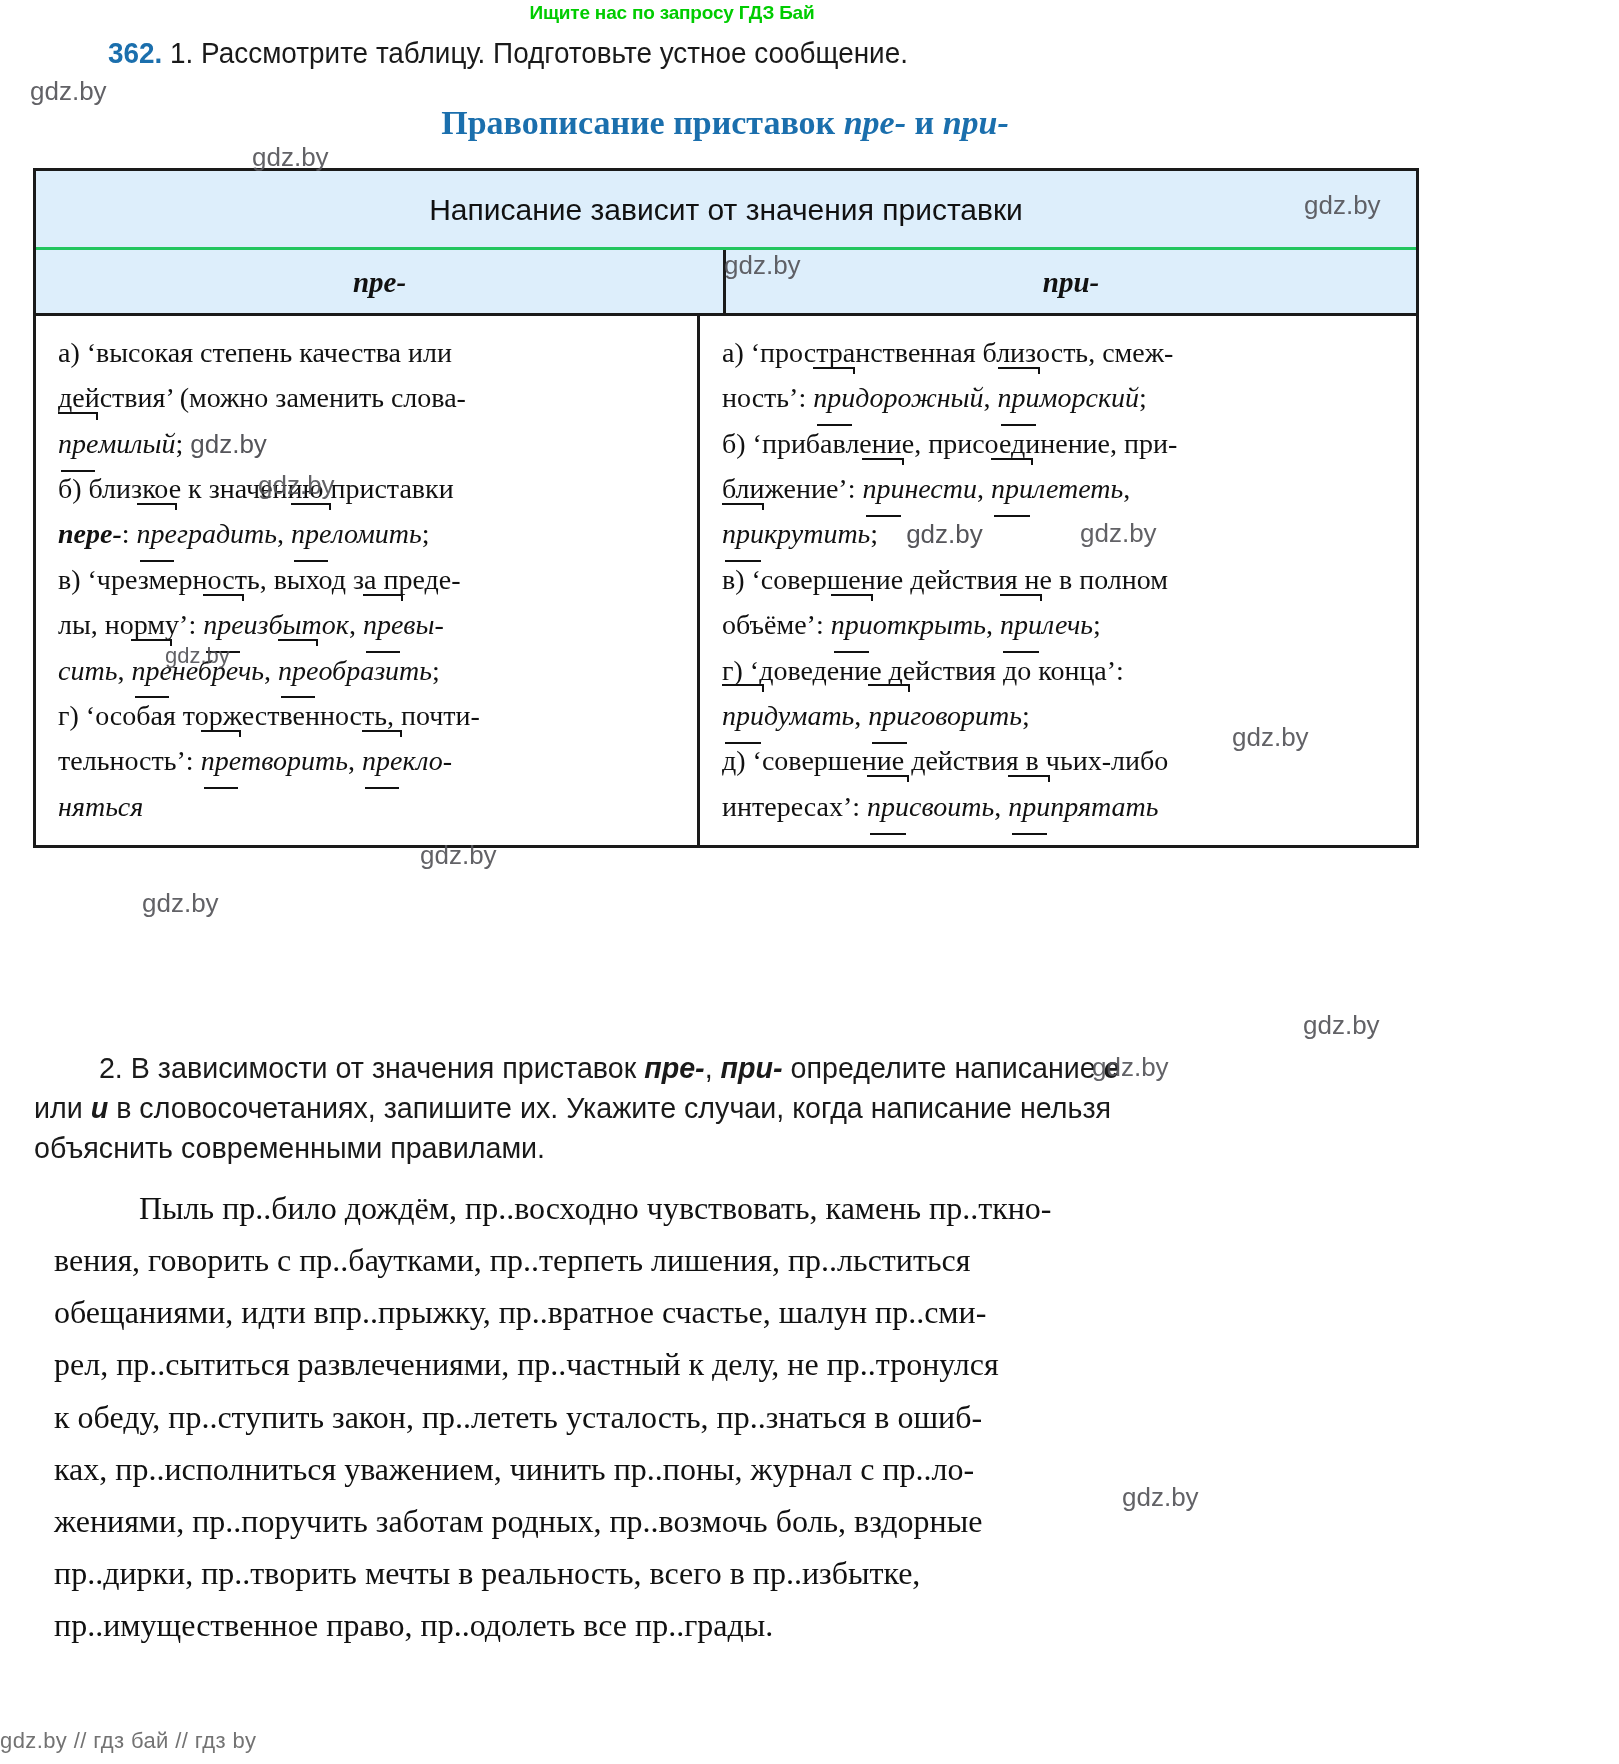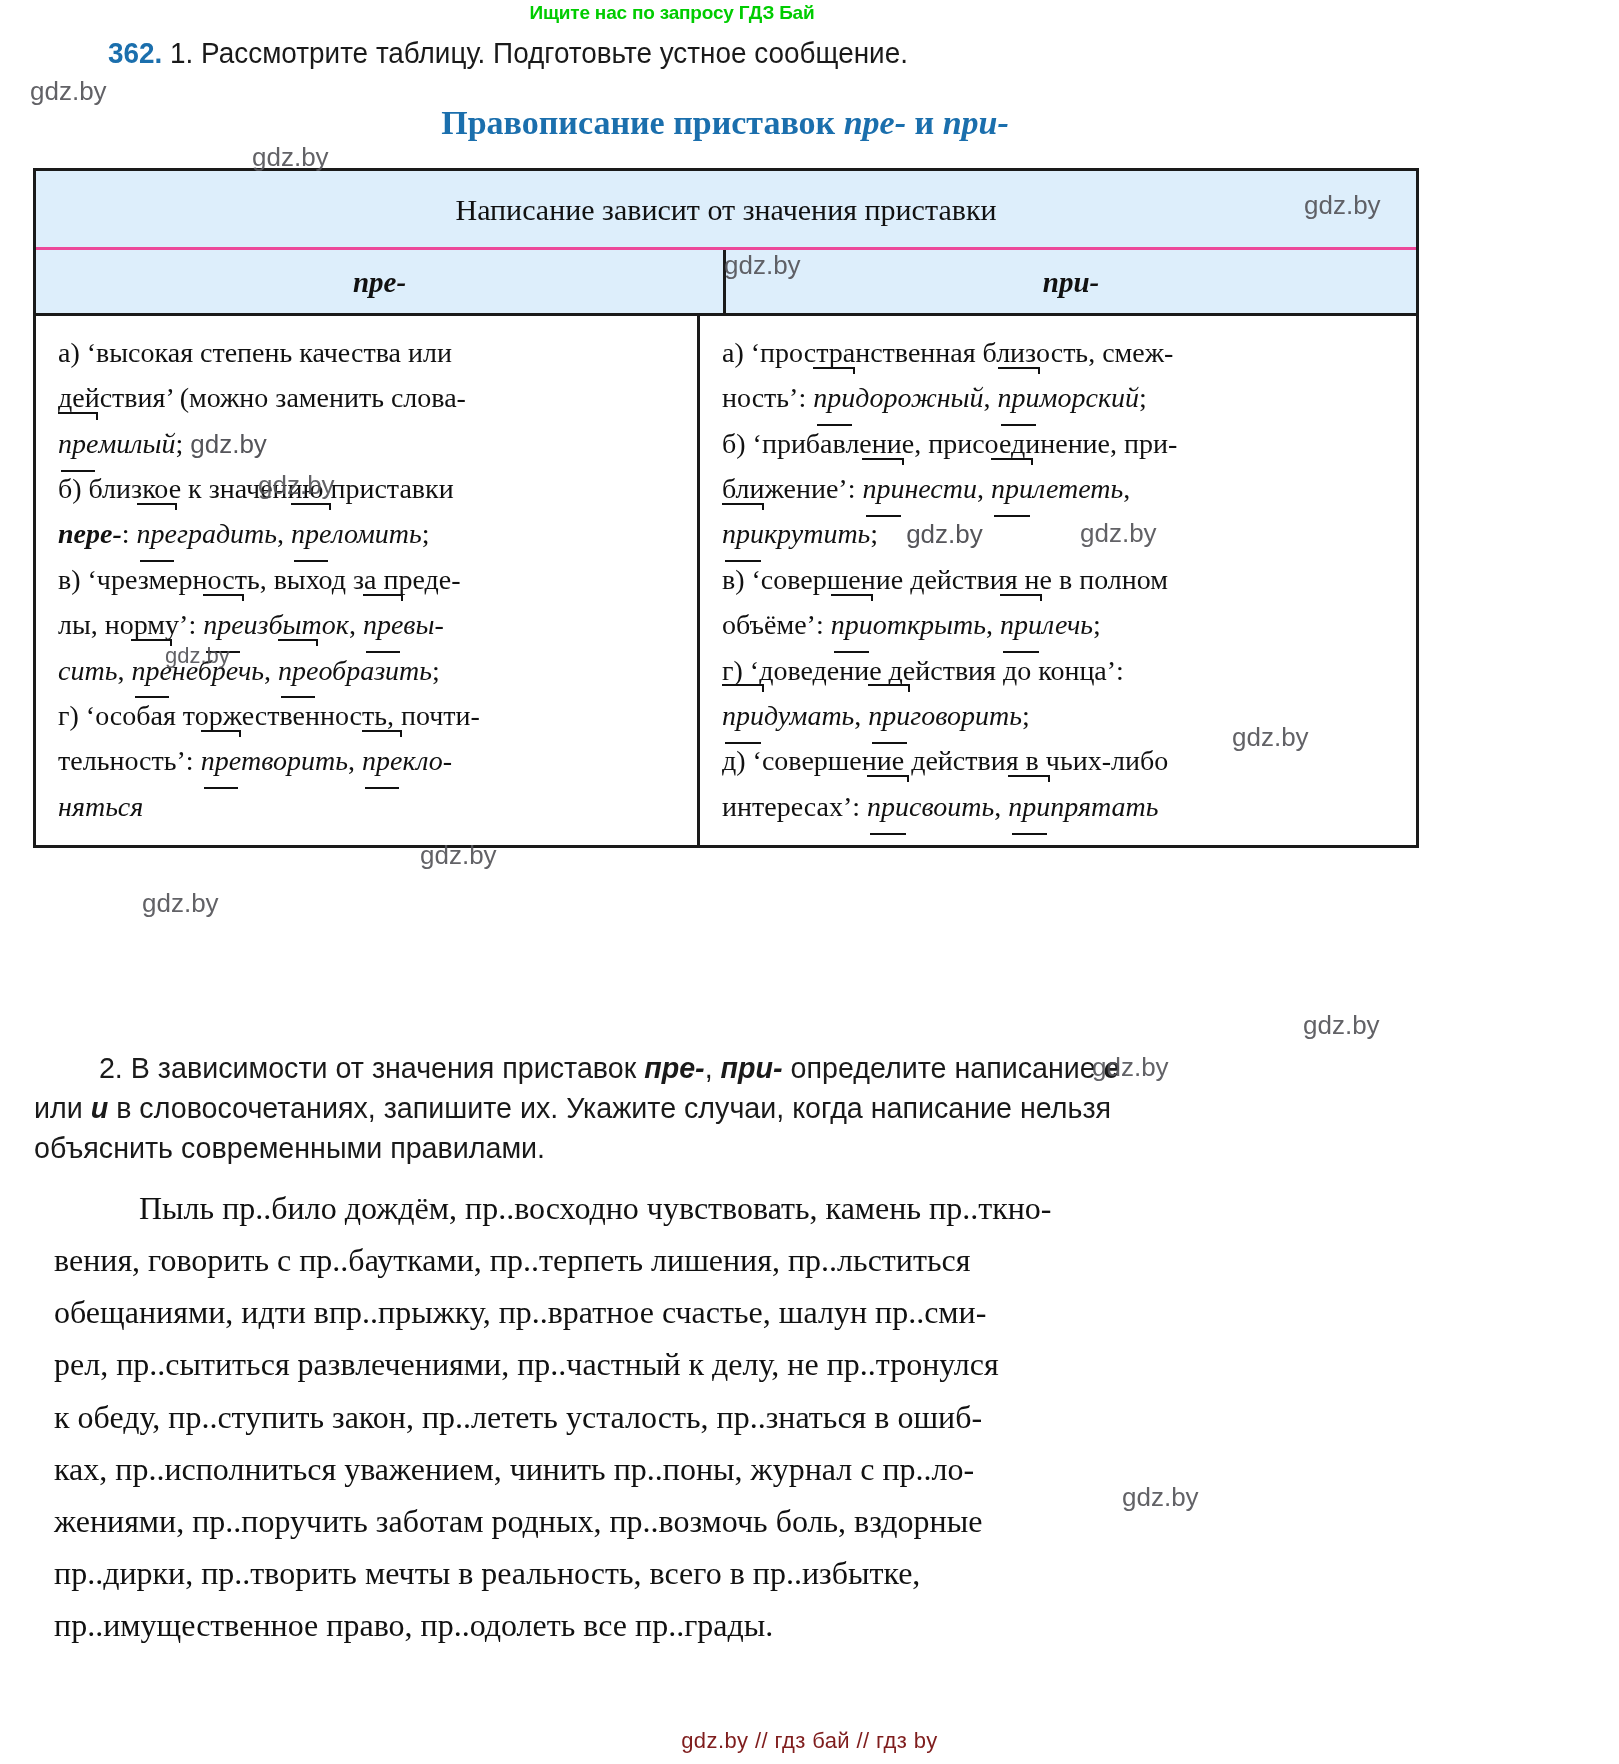--- a/index.html
+++ b/index.html
@@ -50,23 +50,23 @@
   
   .tbl {
     position:absolute; left:33px; top:168px;
     width:1386px;
     border:3px solid #1a1a1a;
     box-sizing:border-box;
     background:#ffffff;
   }
   .tr-head1 {
     background:#ddeefb;
-    border-bottom:3px solid #ec4899;
+    border-bottom:3px solid #22c55e;
     text-align:center;
-    font-family:Liberation Serif, serif;
+    font-family:Liberation Sans, sans-serif;
     font-size:30px;
     padding:22px 0 20px 0;
     color:#111;
   }
   .tr-head2 {
     display:flex;
     background:#ddeefb;
     border-bottom:3px solid #1a1a1a;
   }
   .tr-head2 > div {
@@ -165,24 +165,24 @@
     font-family:"Liberation Sans", sans-serif;
     color:#55555a;
     opacity:0.92;
     white-space:nowrap;
     pointer-events:none;
   }
 
   
   .footer {
     position:absolute; left:0; bottom:10px; width:1619px;
-    text-align:center;
+    text-align:left;
     font-family:"Liberation Sans", sans-serif;
     font-size:22px;
-    color:#7f1d1d;
+    color:#737373;
     letter-spacing:0.4px;
   }
 </style>
 </head>
 <body>
 
 <div class="page">
 
   <div class="promo">Ищите нас по запросу ГДЗ Бай</div>
 

